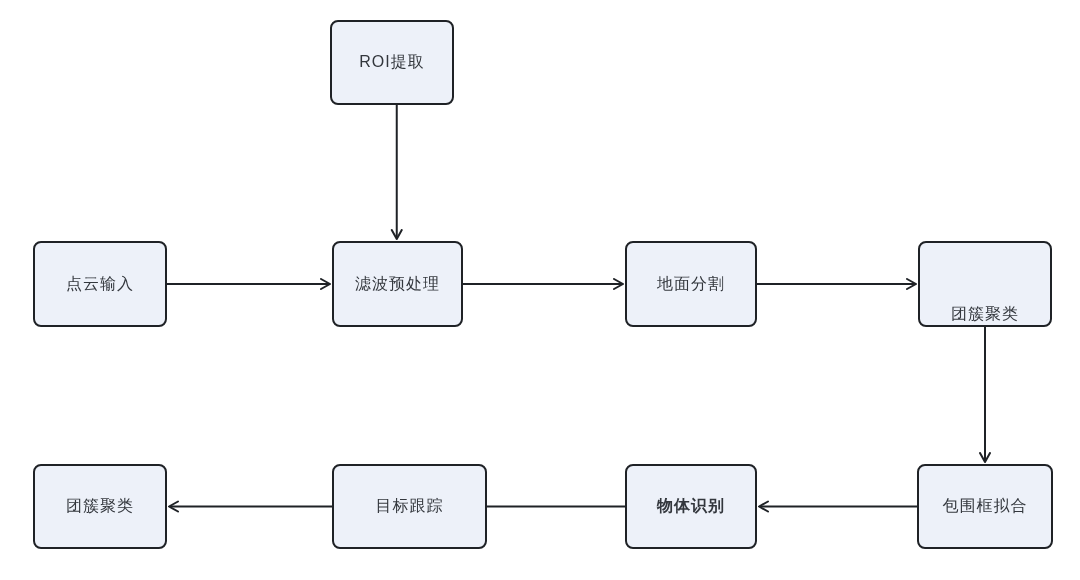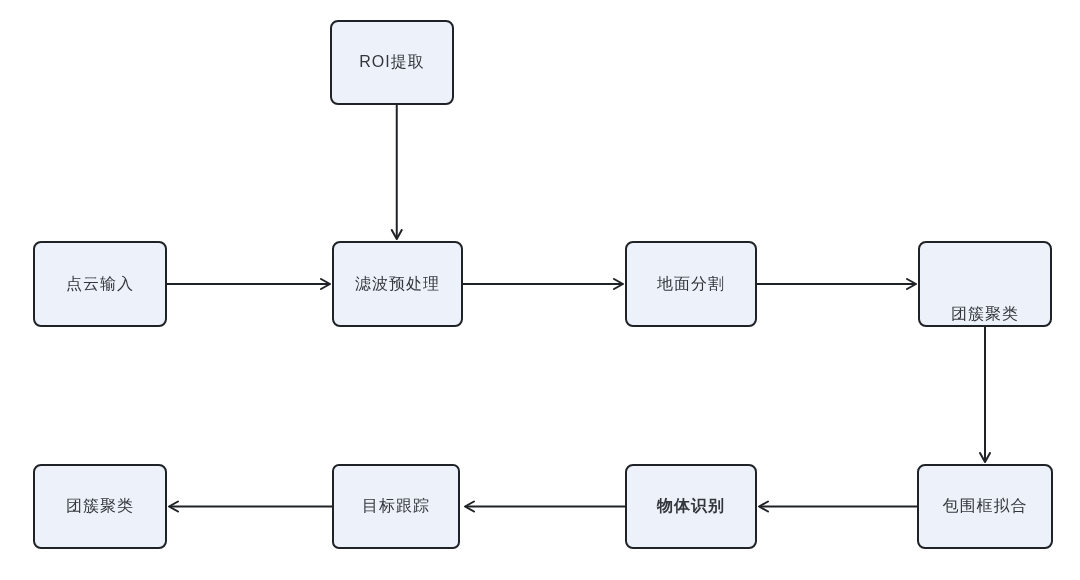--- a/index.html
+++ b/index.html
@@ -35,21 +35,21 @@
     letter-spacing: 1px;
     text-align: center;
   }
   
   .n-roi        { left: 330px; top: 20px;  width: 124px; height: 85px; }
   .n-pointcloud { left: 33px;  top: 241px; width: 134px; height: 86px; }
   .n-filter     { left: 332px; top: 241px; width: 131px; height: 86px; }
   .n-ground     { left: 625px; top: 241px; width: 132px; height: 86px; }
   .n-cluster    { left: 918px; top: 241px; width: 134px; height: 86px; align-items: flex-end; }
   .n-motion     { left: 33px;  top: 464px; width: 134px; height: 85px; }
-  .n-track      { left: 332px; top: 464px; width: 128px; height: 85px; border-radius: 7px; }
+  .n-track      { left: 332px; top: 464px; width: 155px; height: 85px; }
   .n-object     { left: 625px; top: 464px; width: 132px; height: 85px; font-weight: bold; }
   .n-bbox       { left: 917px; top: 464px; width: 136px; height: 85px; }
 </style>
 </head>
 <body>
 
 <div id="canvas">
   <svg id="edges" viewBox="0 0 1080 580" xmlns="http://www.w3.org/2000/svg">
     <defs>
       <marker id="arrowhead" markerWidth="12" markerHeight="14" refX="9" refY="6" orient="auto" markerUnits="userSpaceOnUse">

